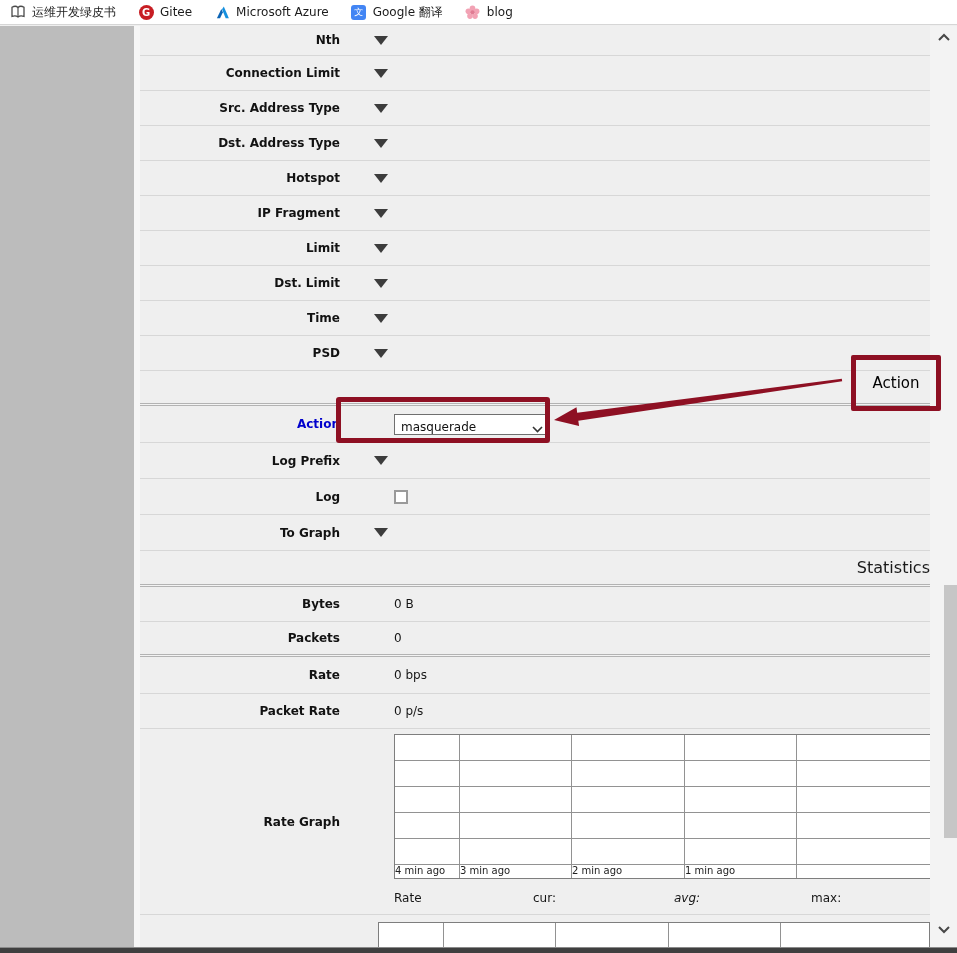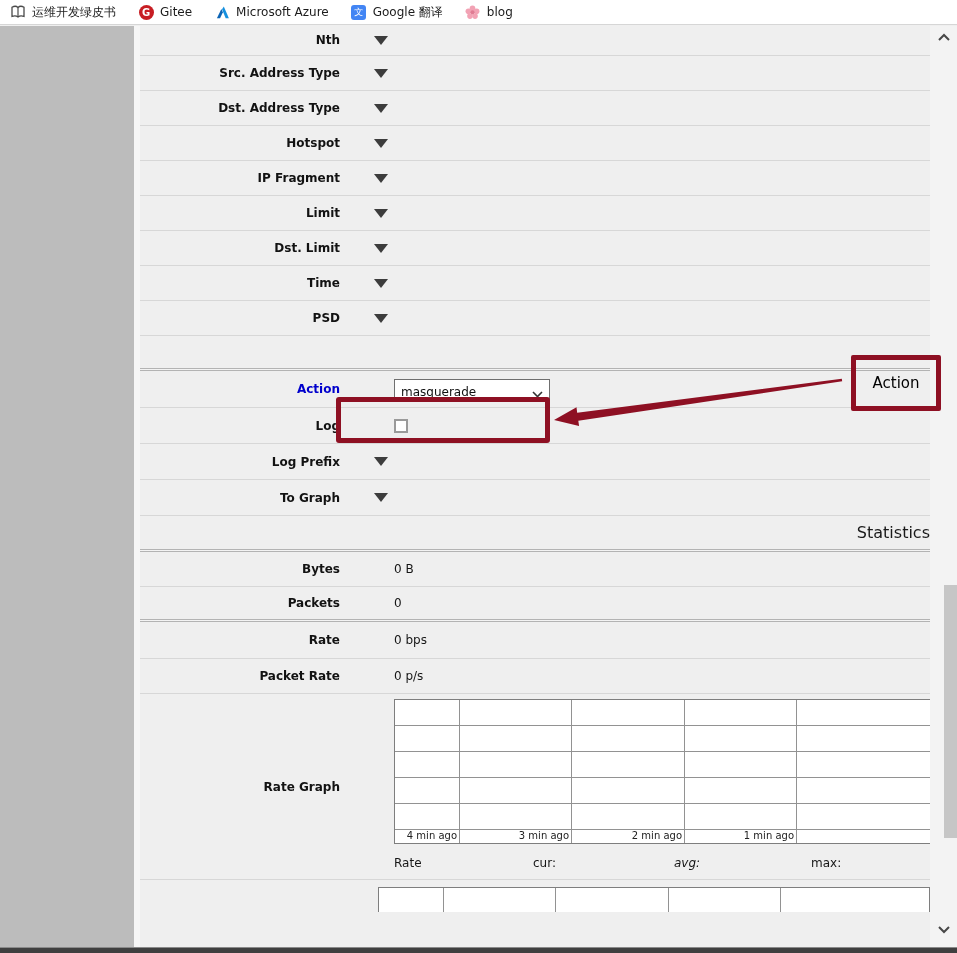--- a/index.html
+++ b/index.html
@@ -60,21 +60,21 @@
   .stats-title { width:100%; text-align:right; font-size:16px; color:#1a1a1a; }
 
   
   .graph-wrap { margin-left:38px; width:552px; }
   .ggrid { display:grid; grid-template-columns:65px 112px 113px 112px 148px;
     background:#fff; border:1px solid #7e7e7e; }
   .g1 { grid-template-rows:repeat(5,26px) 13px; }
   .g2 { grid-template-rows:repeat(2,26px); }
   .gc { border-right:1px solid #929292; border-bottom:1px solid #929292; }
   .gc:nth-child(5n) { border-right:none; }
-  .glabel { border-bottom:none; font-size:10px; line-height:12px; text-align:right; padding-right:2px; color:#222; }
+  .glabel { border-bottom:none; font-size:10px; line-height:12px; padding-right:2px; color:#222; }
   .legend { position:relative; height:18px; margin-top:12px; font-size:12px; color:#161616; }
   .legend span { position:absolute; top:0; }
   .lg-name { left:0; top:3px; }
   .lg-cur { left:139px; } .lg-avg { left:280px;font-style:italic; } .lg-max { left:417px; }
   .graph2-row { height:32px; padding-top:7px; overflow:hidden; display:flex; }
   .graph2-clip { margin-left:238px; width:552px; height:25px; overflow:hidden; }
 
   
   .anno-rect-dropdown { position:absolute; left:336px; top:397px; width:214px; height:46px;
     border:5px solid #8e1023; border-radius:3px; z-index:10; pointer-events:none; }
@@ -137,20 +137,26 @@
 
 <div class="content">
 
   <div class="row h31">
     <div class="row-label">Nth</div>
     <div class="expander">
         <span class="tri"></span>
       </div>
   </div>
   <div class="row h35">
+    <div class="row-label">Connection Limit</div>
+    <div class="expander">
+        <span class="tri"></span>
+      </div>
+  </div>
+  <div class="row h35">
     <div class="row-label">Src. Address Type</div>
     <div class="expander">
         <span class="tri"></span>
       </div>
   </div>
   <div class="row h35">
     <div class="row-label">Dst. Address Type</div>
     <div class="expander">
         <span class="tri"></span>
       </div>
@@ -201,28 +207,28 @@
       <span class="select-text">masquerade</span>
       <span class="select-chev">
         <svg width="11" height="7" viewBox="0 0 11 7">
             <polyline points="1,1 5.5,5.5 10,1" fill="none" stroke="#333" stroke-width="1.6"></polyline>
           </svg>
       </span>
     </div>
   </div>
 
   <div class="row h36">
+    <div class="row-label">Log Prefix</div>
+    <div class="expander">
+        <span class="tri"></span>
+      </div>
+  </div>
+  <div class="row h36">
     <div class="row-label">Log</div>
     <div class="checkbox"></div>
-  </div>
-  <div class="row h36">
-    <div class="row-label">Log Prefix</div>
-    <div class="expander">
-        <span class="tri"></span>
-      </div>
   </div>
   <div class="row h36">
     <div class="row-label">To Graph</div>
     <div class="expander">
         <span class="tri"></span>
       </div>
   </div>
 
   <div class="row h33">
     <div class="stats-title">Statistics</div>

